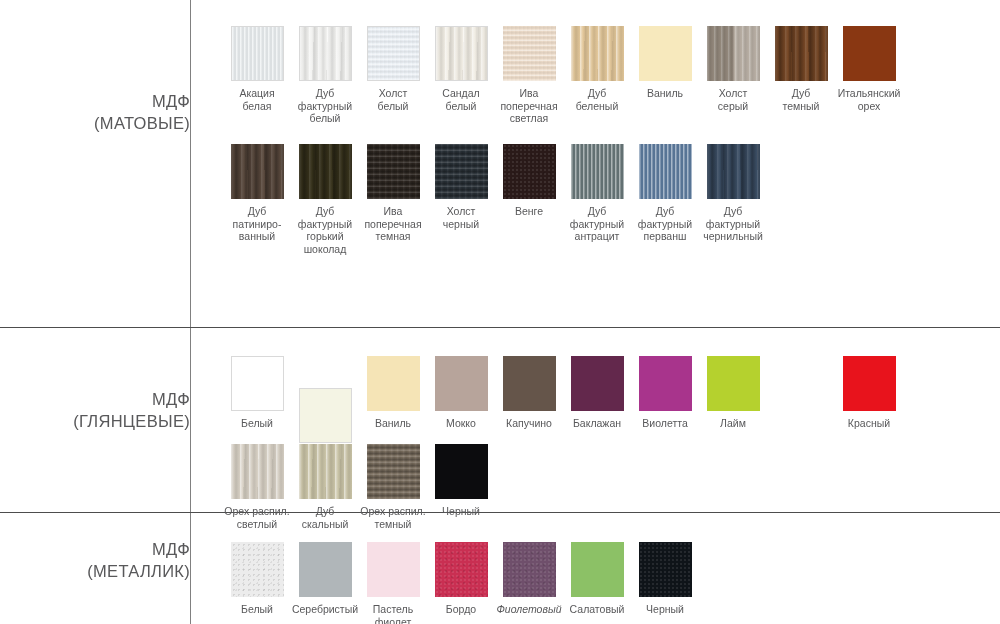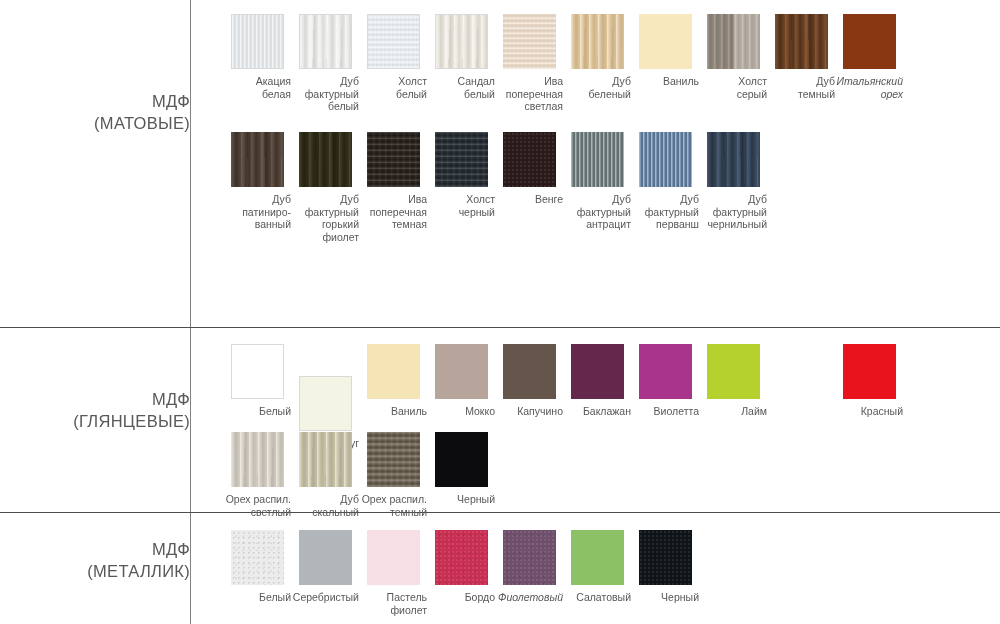--- a/index.html
+++ b/index.html
@@ -44,22 +44,22 @@
     left: 190px; top: 0;
     width: 810px;
   }
   .row {
     position: relative;
     height: 118px;
   }
   .cell {
     position: absolute;
     width: 68px;
-    top: 0;
-    text-align: right;
+    top: 12px;
+    text-align: center;
   }
   .chip {
     width: 53px; height: 55px;
     margin: 0 auto;
     background-size: cover;
     background-position: center;
     position: relative;
   }
   .chip.outline { border: 1px solid #d9d9d9; }
   .chip-label {
@@ -126,38 +126,38 @@
           <div class="cell" style="left: 509px;">
             <div class="chip" style="background: linear-gradient(90deg, rgba(0, 0, 0, 0.1) 0%, rgba(0, 0, 0, 0.1) 48%, rgba(255, 255, 255, 0.22) 52%, rgba(255, 255, 255, 0.22) 100%), repeating-linear-gradient(90deg, rgba(255, 255, 255, 0.3) 0px, rgba(0, 0, 0, 0.12) 3px, rgba(255, 255, 255, 0) 7px), linear-gradient(rgb(164, 152, 138), rgb(164, 152, 138));"></div>
             <div class="chip-label">Холст
 серый</div>
           </div>
           <div class="cell" style="left: 577px;">
             <div class="chip" style="background: repeating-linear-gradient(90deg, rgba(255, 255, 255, 0.12) 0px, rgba(255, 255, 255, 0) 3px, rgba(0, 0, 0, 0.28) 5px, rgba(0, 0, 0, 0) 10px), repeating-linear-gradient(89deg, rgba(0, 0, 0, 0.18) 0px, rgba(0, 0, 0, 0) 17px), linear-gradient(rgb(123, 74, 39), rgb(123, 74, 39));"></div>
             <div class="chip-label">Дуб
 темный</div>
           </div>
-          <div class="cell" style="left: 645px; font-style: italic;">
+          <div class="cell" style="left: 645px;">
             <div class="chip" style="background: linear-gradient(rgb(137, 55, 18), rgb(137, 55, 18));"></div>
             <div class="chip-label">Итальянский
 орех</div>
           </div>
         </div>
       <div class="row" id="m-r2">
           <div class="cell" style="left: 33px;">
             <div class="chip" style="background: repeating-linear-gradient(90deg, rgba(255, 255, 255, 0.12) 0px, rgba(255, 255, 255, 0) 3px, rgba(0, 0, 0, 0.28) 5px, rgba(0, 0, 0, 0) 10px), repeating-linear-gradient(89deg, rgba(0, 0, 0, 0.18) 0px, rgba(0, 0, 0, 0) 17px), linear-gradient(rgb(91, 74, 62), rgb(91, 74, 62));"></div>
             <div class="chip-label">Дуб
 патиниро-
 ванный</div>
           </div>
           <div class="cell" style="left: 101px;">
             <div class="chip" style="background: repeating-linear-gradient(90deg, rgba(255, 255, 255, 0.12) 0px, rgba(255, 255, 255, 0) 3px, rgba(0, 0, 0, 0.28) 5px, rgba(0, 0, 0, 0) 10px), repeating-linear-gradient(89deg, rgba(0, 0, 0, 0.18) 0px, rgba(0, 0, 0, 0) 17px), linear-gradient(rgb(56, 51, 28), rgb(56, 51, 28));"></div>
             <div class="chip-label">Дуб фактурный
 горький
-фиолет</div>
+шоколад</div>
           </div>
           <div class="cell" style="left: 169px;">
             <div class="chip" style="background: repeating-linear-gradient(0deg, rgba(255, 255, 255, 0.16) 0px, rgba(255, 255, 255, 0) 2px, rgba(0, 0, 0, 0.3) 3px, rgba(0, 0, 0, 0) 6px), repeating-linear-gradient(90deg, rgba(255, 255, 255, 0.07) 0px, rgba(0, 0, 0, 0.12) 3px, rgba(255, 255, 255, 0) 6px), linear-gradient(rgb(46, 39, 33), rgb(46, 39, 33));"></div>
             <div class="chip-label">Ива
 поперечная
 темная</div>
           </div>
           <div class="cell" style="left: 237px;">
             <div class="chip" style="background: repeating-linear-gradient(0deg, rgba(255, 255, 255, 0.16) 0px, rgba(255, 255, 255, 0) 2px, rgba(0, 0, 0, 0.3) 3px, rgba(0, 0, 0, 0) 6px), repeating-linear-gradient(90deg, rgba(255, 255, 255, 0.07) 0px, rgba(0, 0, 0, 0.12) 3px, rgba(255, 255, 255, 0) 6px), linear-gradient(rgb(43, 51, 58), rgb(43, 51, 58));"></div>
             <div class="chip-label">Холст

